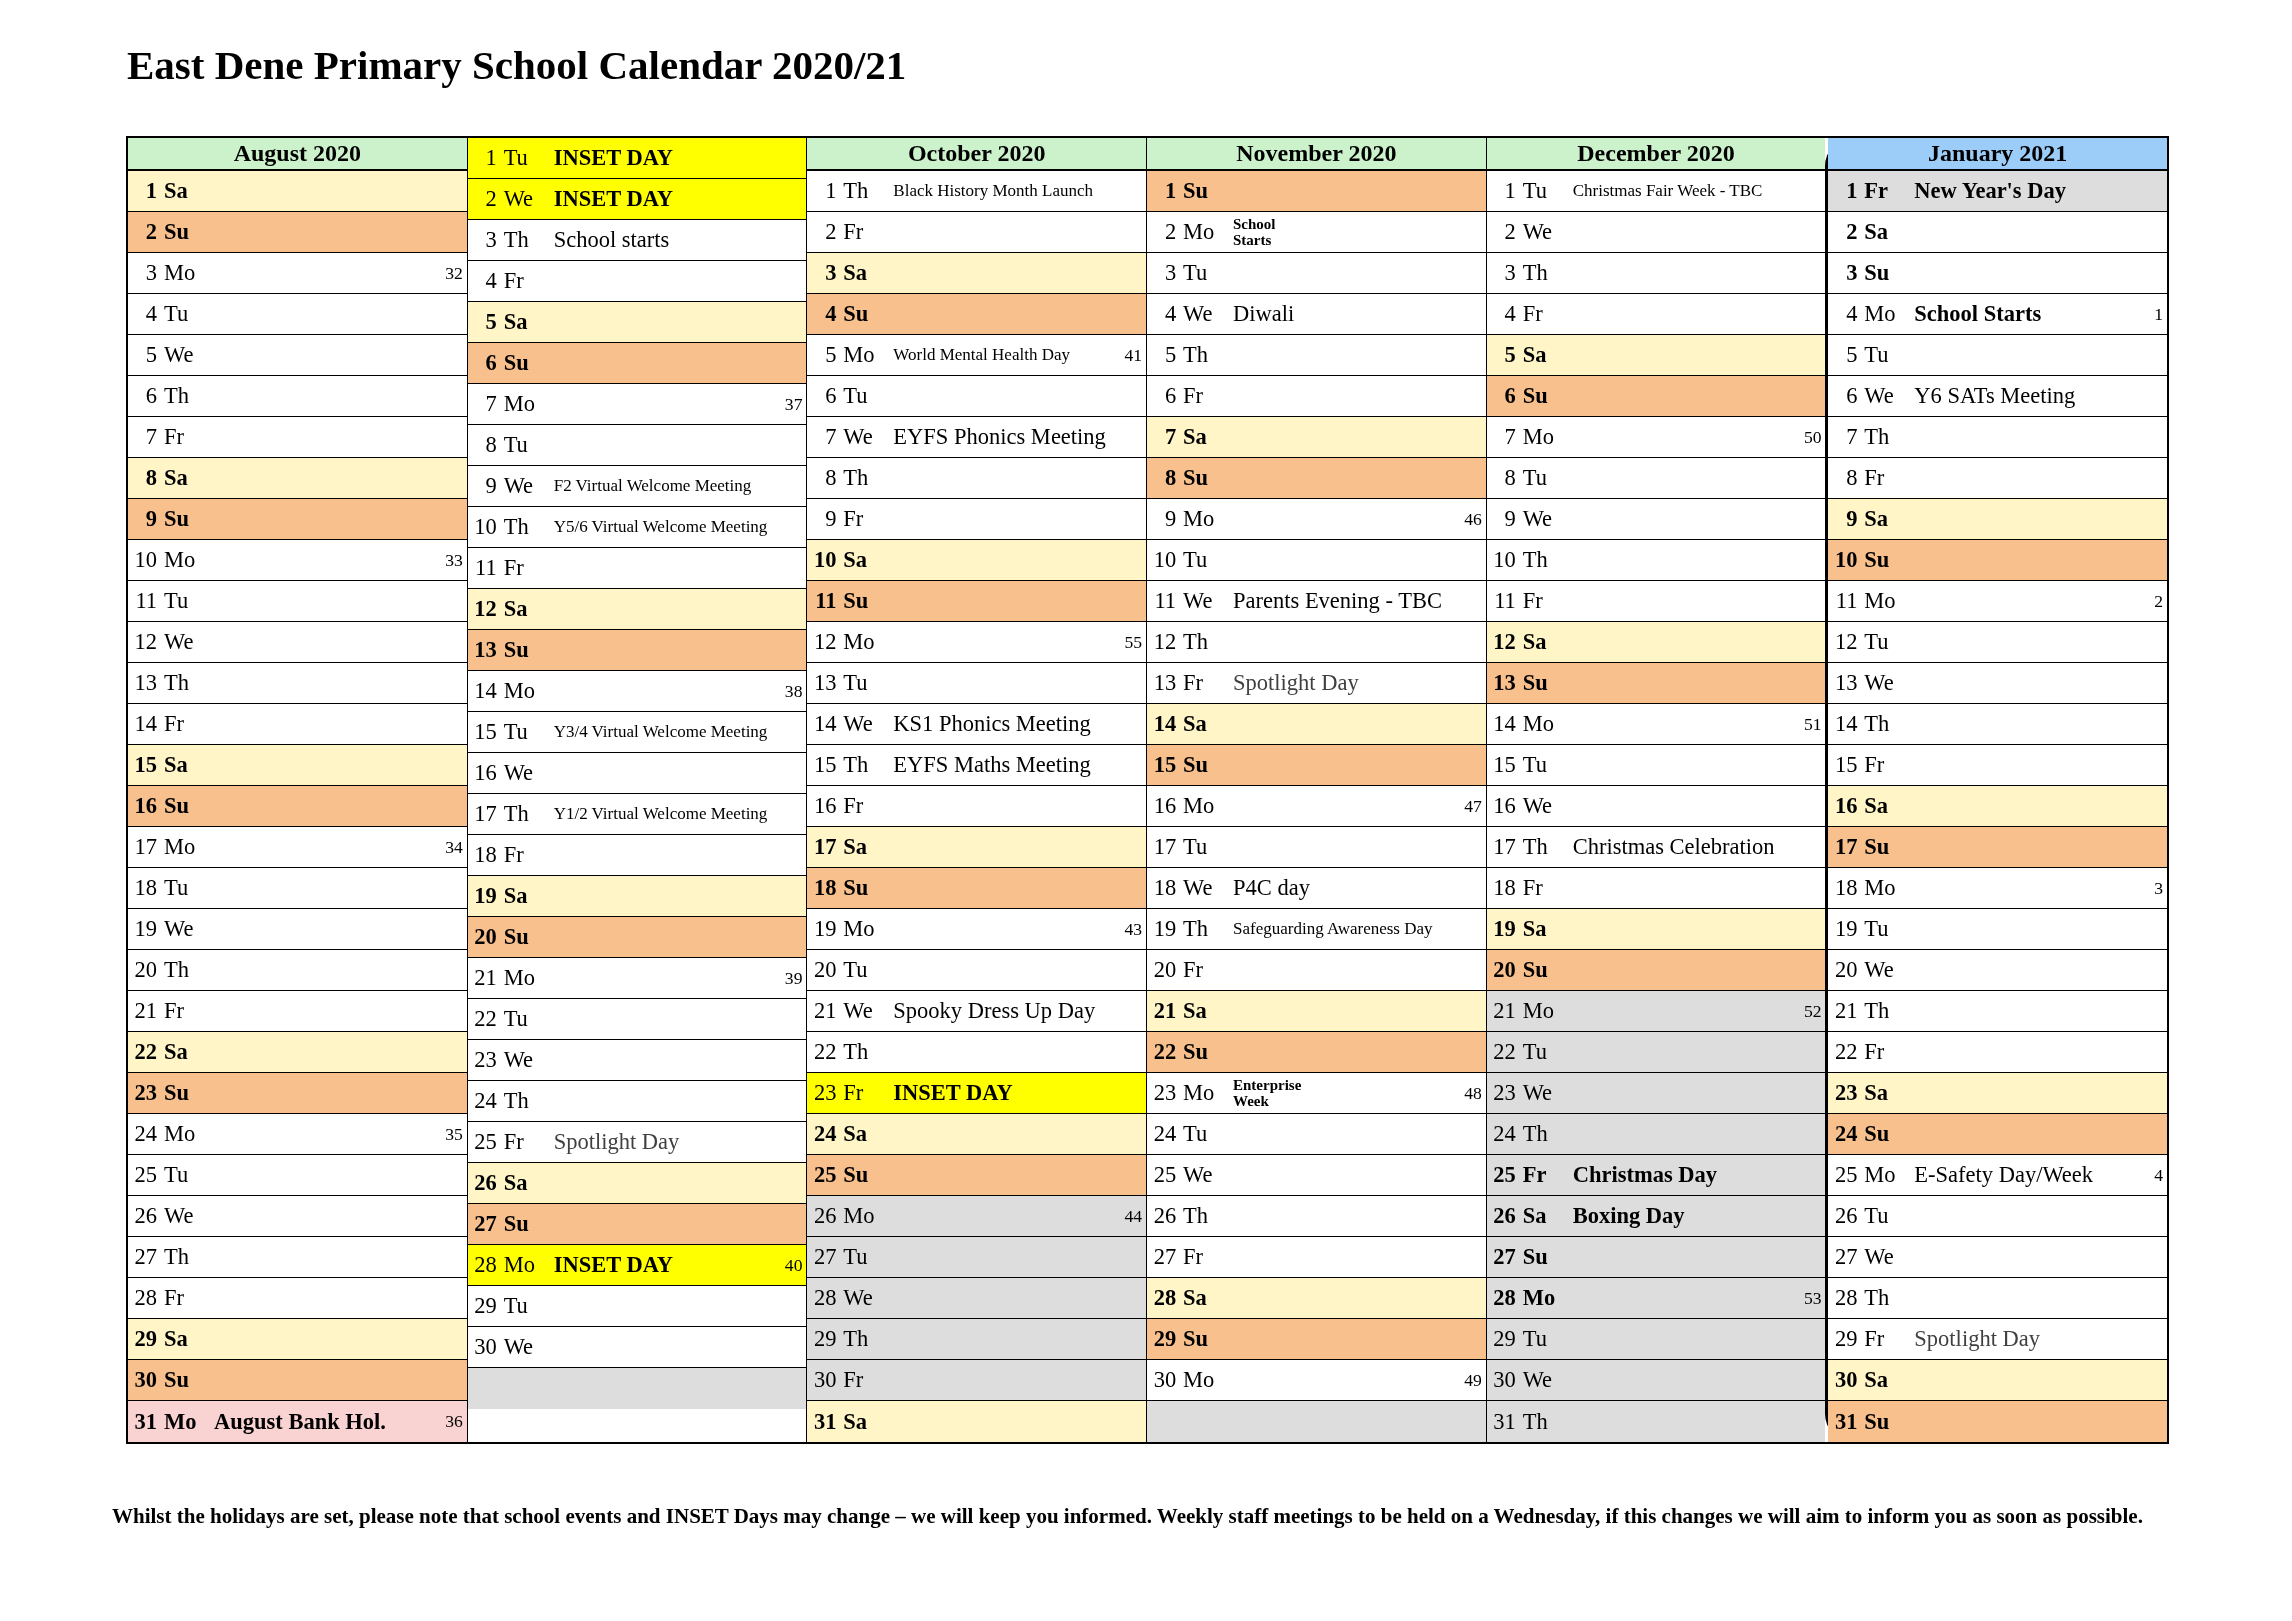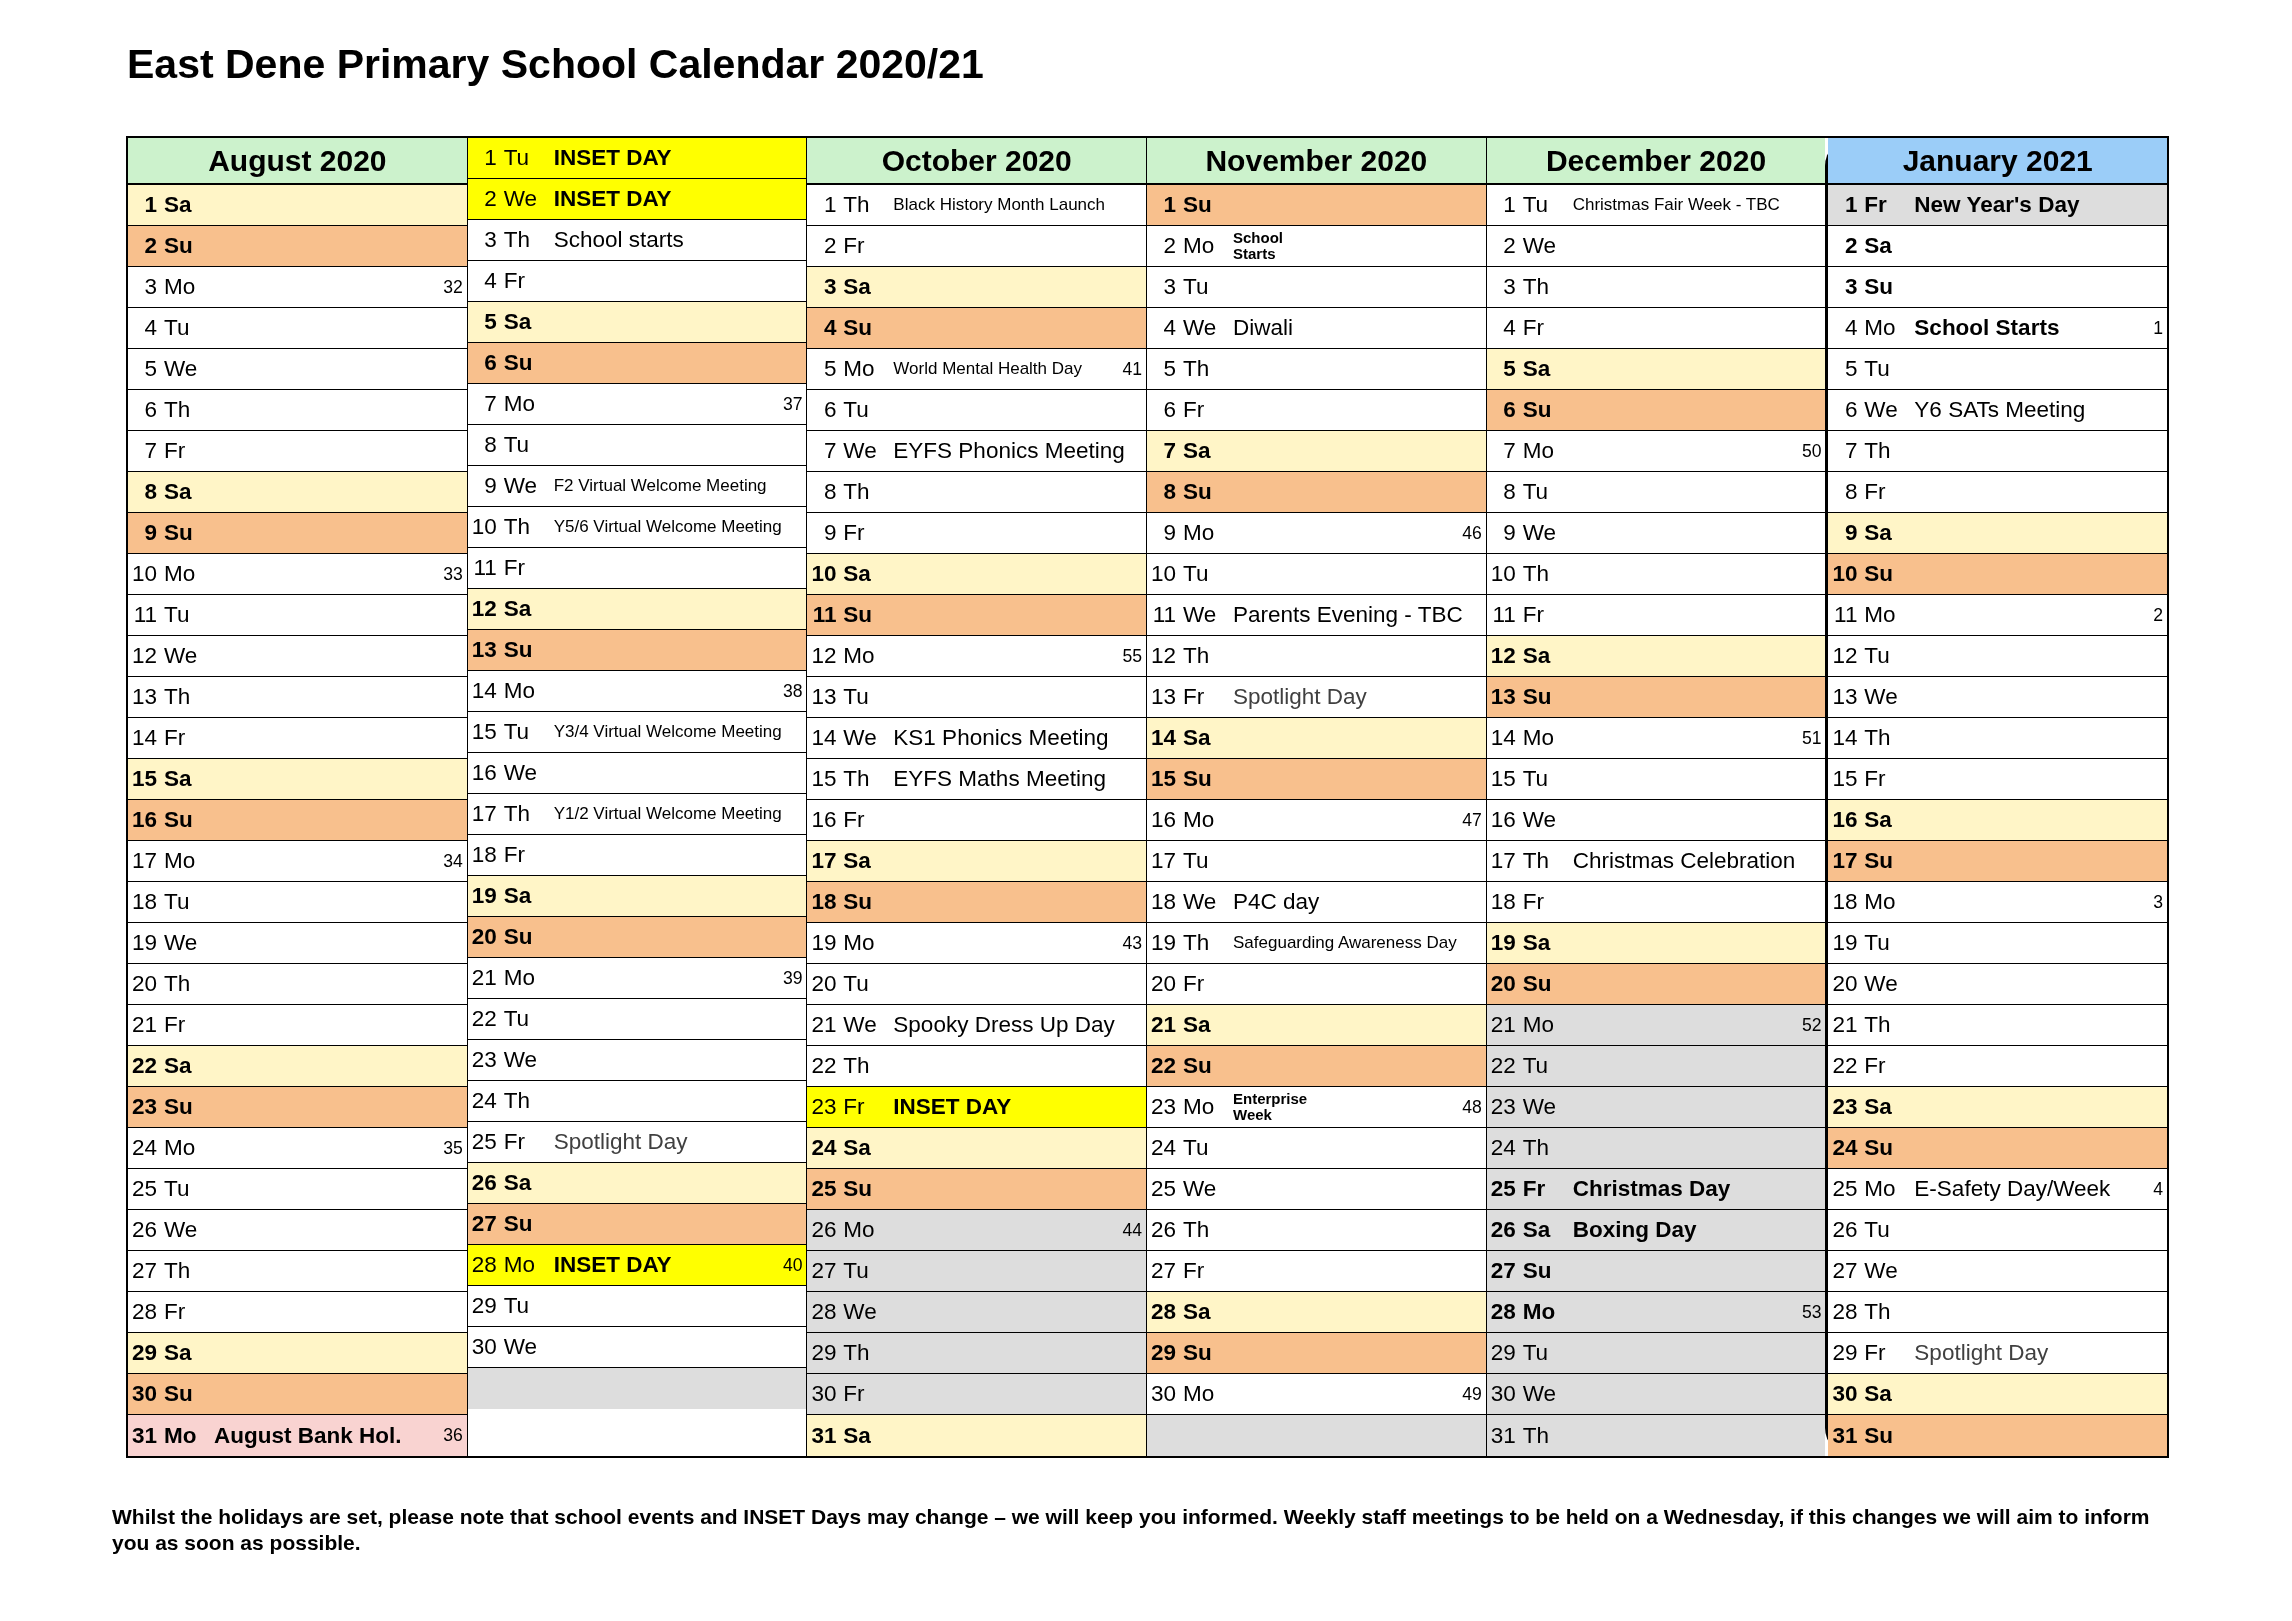--- a/index.html
+++ b/index.html
@@ -1,31 +1,31 @@
 <!DOCTYPE html>
 <html><head>
 <meta charset="utf-8">
 <style>
   * { box-sizing: border-box; margin: 0; padding: 0; }
   html,body { width: 2293px; height: 1621px; background: #ffffff;
     font-family: "Liberation Sans", sans-serif; color:#000; }
-  .page { position: relative; width: 2293px; height: 1621px; overflow: hidden; }
+  .page { position: relative; width: 2293px; height: 1621px; overflow: hidden; font-family: Liberation Serif, serif; }
 
   .title { position: absolute; left: 127px; top: 41px;
     font-size: 41px; font-weight: bold; letter-spacing: 0px; }
 
   .calendar { position: absolute; left: 126px; top: 136px; width: 2043px;
     display: flex; border: 2.9px solid #000; background:#fff; }
 
   .month-col { flex: 1 1 0; border-left: 1px solid #000; min-width:0; }
   .month-col:first-child { border-left: none; }
   .month-col.jan-col { border-left: 3.9px solid #000; border-radius: 28px; }
 
-  .month-header { height: 47px; display:flex; align-items:center; justify-content:center;
-    font-size: 30px; font-weight: bold; border-bottom: 2px solid #000; }
+  .month-header { height: 33px; display:flex; align-items:center; justify-content:center;
+    font-size: 24px; font-weight: bold; border-bottom: 2px solid #000; }
   .y2020 { background: #CCF2CC; }
   .y2021 { background: #9BCDF8; }
 
   .day-cell { height: 41px; display: flex; align-items: center;
     border-bottom: 1px solid #000; padding-right: 3.9px; background: #fff; overflow: hidden; }
   .day-cell:last-child { border-bottom: none; }
 
   .bg-sat    { background: #FFF5C7; }
   .bg-sun    { background: #F8C08D; }
   .bg-yellow { background: #FFFF00; }

